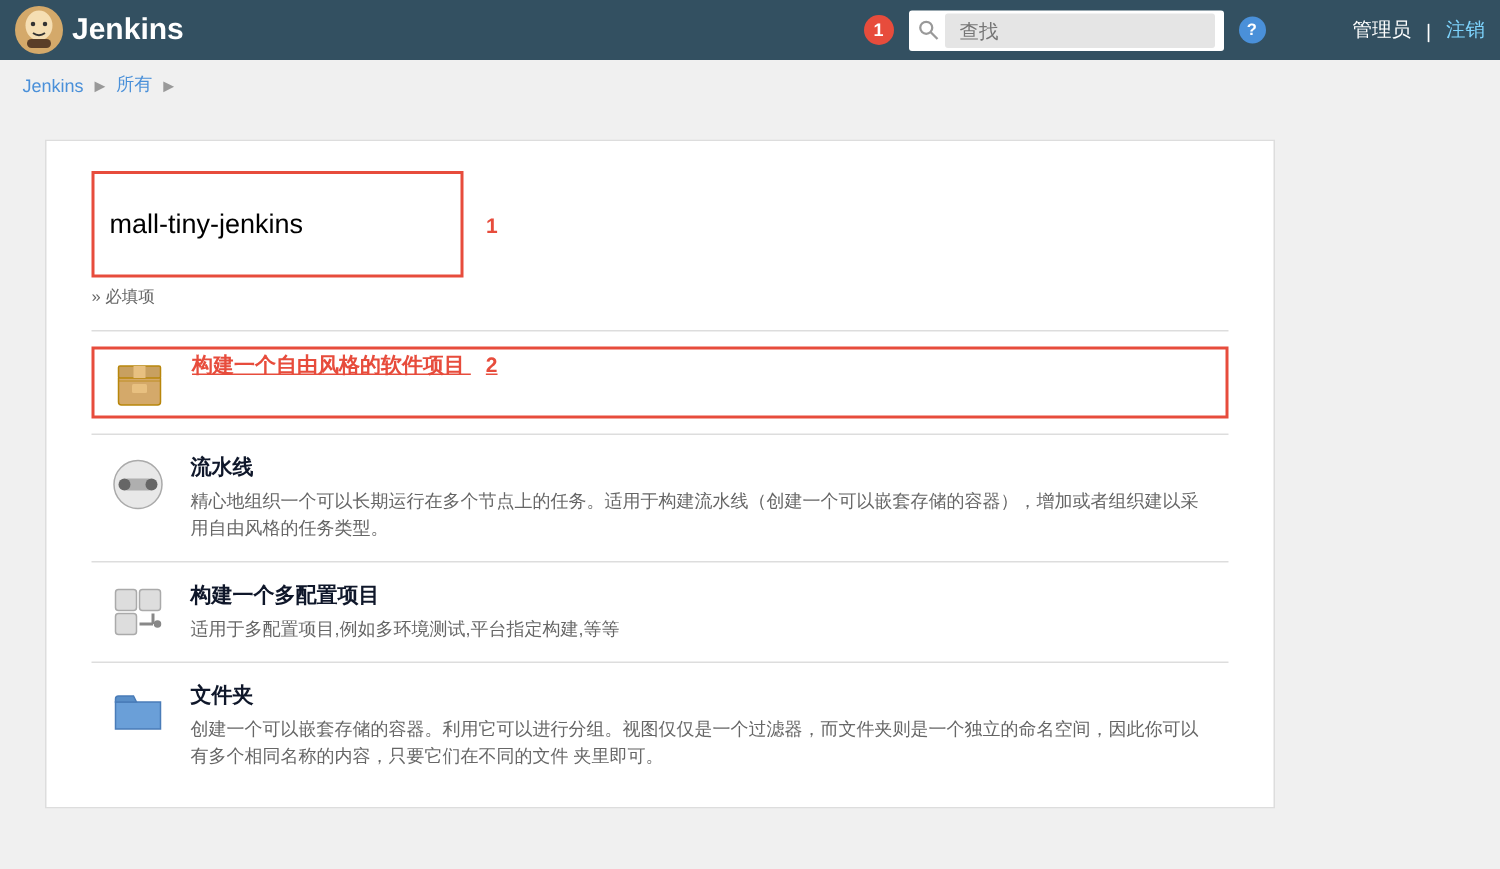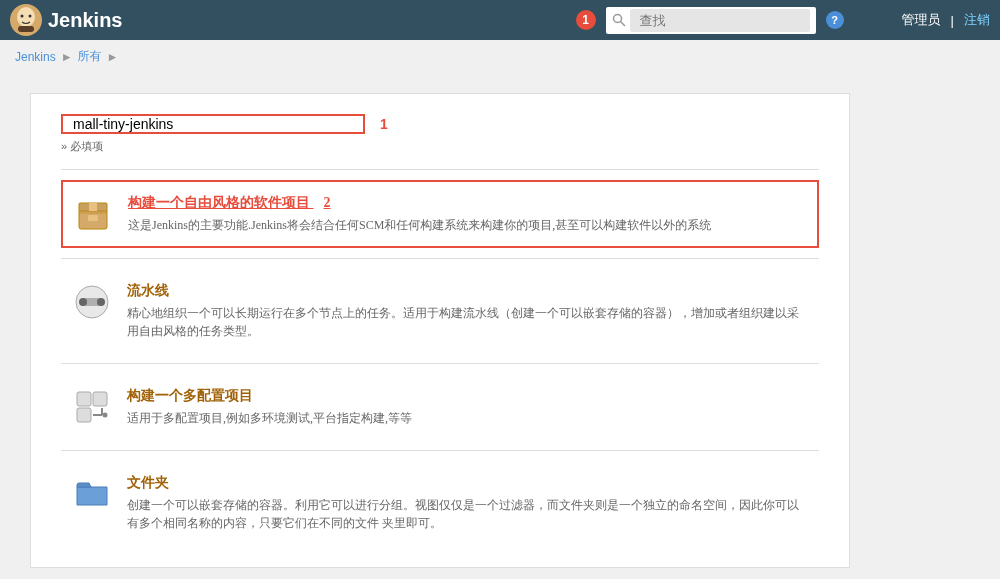--- a/index.html
+++ b/index.html
@@ -103,23 +103,23 @@
 
     .section-title {
       font-size: 18px;
       font-weight: bold;
       margin-bottom: 15px;
       color: #333;
     }
 
     .task-name-input {
       border: 2px solid #e74c3c;
-      padding: 0 10px;
-      font-size: 14px;
-      width: 304px;
+      padding: 23px 10px;
+      font-size: 18px;
+      width: 248px;
       outline: none;
     }
     .task-name-row {
       display: flex;
       align-items: center;
       gap: 15px;
       margin-bottom: 5px;
     }
     .step-num {
       color: #e74c3c;
@@ -135,46 +135,45 @@
     .divider {
       border: none;
       border-top: 1px solid #ddd;
       margin: 10px 0;
     }
 
     
     .project-type-item {
       display: flex;
       align-items: flex-start;
-      padding: 12px 10px;
+      padding: 2px 10px;
       border: 1px solid transparent;
       cursor: pointer;
       margin-bottom: 2px;
-      font-family: Liberation Serif, serif;
     }
     .project-type-item.selected {
       border: 2px solid #e74c3c;
       background: #fff;
     }
     .item-icon {
       width: 40px;
       height: 40px;
       margin-right: 15px;
       flex-shrink: 0;
       display: flex;
       align-items: center;
       justify-content: center;
     }
     .item-content {
       flex: 1;
     }
     .item-title {
       font-size: 14px;
       font-weight: bold;
-      color: #a16207;
+      color: #0f172a;
       margin-bottom: 4px;
     }
     .item-title.selected-title {
       color: #e74c3c;
       text-decoration: underline;
     }
     .item-desc {
       font-size: 12px;
       color: #666;
       line-height: 1.5;
@@ -243,21 +242,20 @@
           <rect x="15" y="8" width="8" height="8" fill="#e8c080"></rect>
           <line x1="5" y1="18" x2="33" y2="18" stroke="#b8860b" stroke-width="0.5"></line>
           <rect x="14" y="20" width="10" height="6" rx="1" fill="#e8c080"></rect>
         </svg>
       </div>
       <div class="item-content">
         <div class="item-title selected-title">
           <span>构建一个自由风格的软件项目</span>
           <span class="step-num" style="margin-left:10px;">2</span>
         </div>
-        <div class="item-desc">这是Jenkins的主要功能.Jenkins将会结合任何SCM和任何构建系统来构建你的项目,甚至可以构建软件以外的系统</div>
       </div>
     </div>
 
     <hr class="divider">
 
     <div class="project-type-item">
       <div class="item-icon">
         <svg width="38" height="38" viewBox="0 0 38 38">
           <ellipse cx="19" cy="19" rx="16" ry="16" fill="#e8e8e8" stroke="#aaa" stroke-width="1"></ellipse>
           <rect x="8" y="15" width="22" height="8" rx="4" fill="#888" opacity="0.6"></rect>

